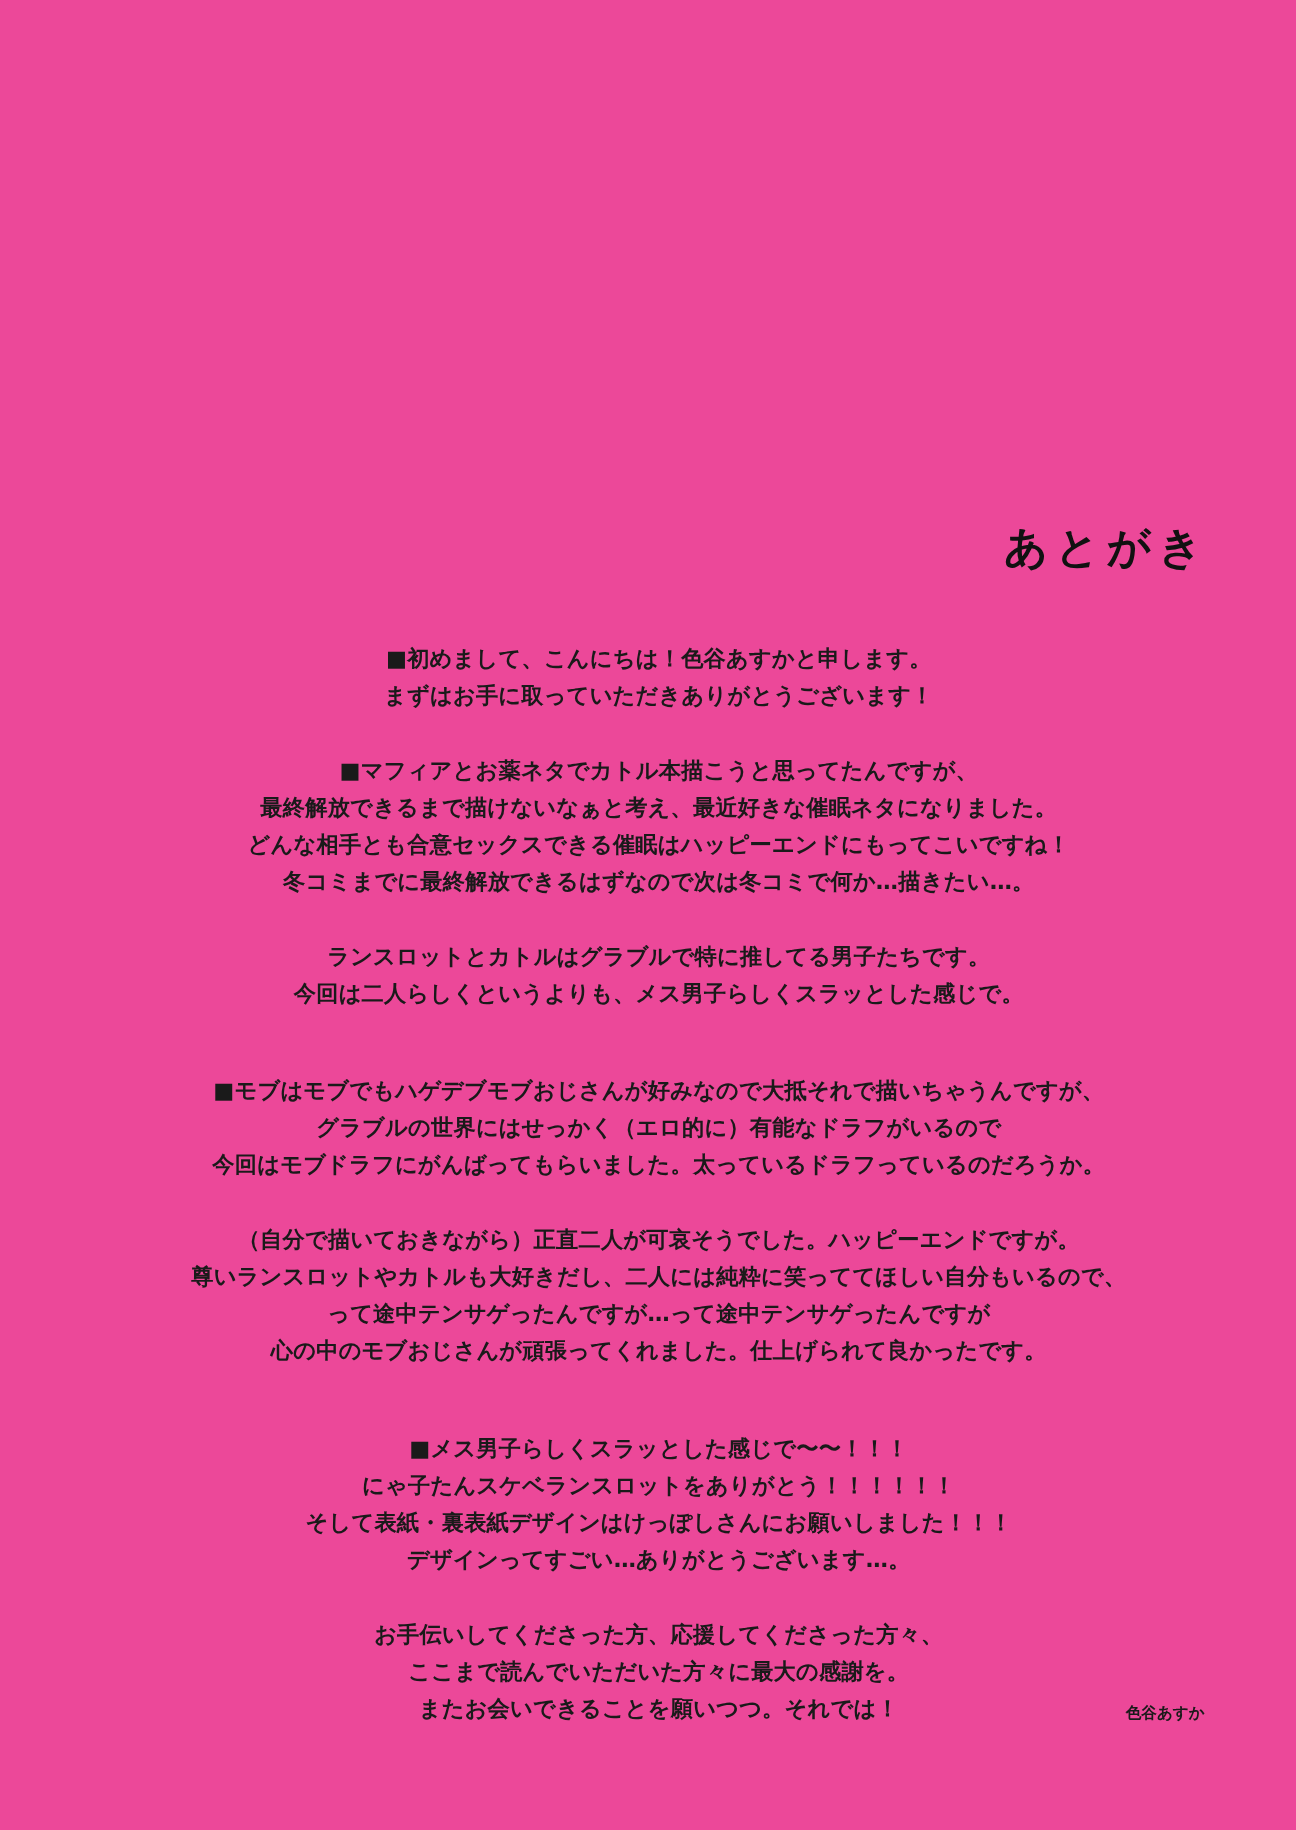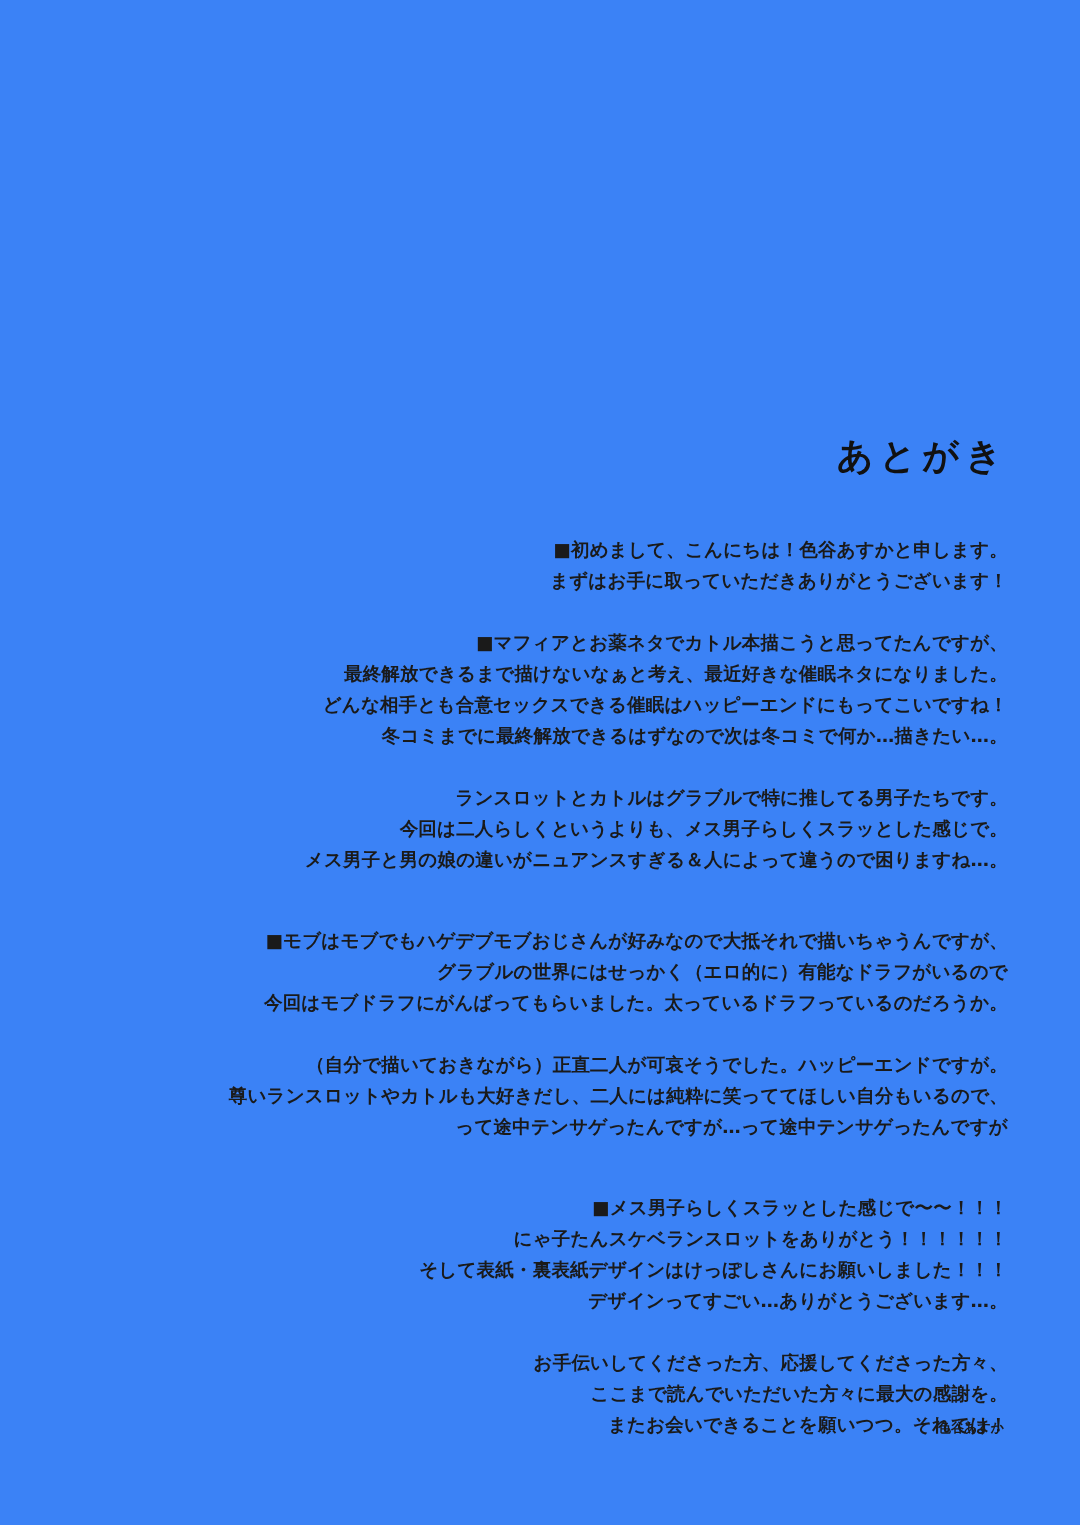--- a/index.html
+++ b/index.html
@@ -11,37 +11,37 @@
     width: 1080px;
     height: 1525px;
     position: relative;
     font-family: "DejaVu Sans", "Liberation Sans", sans-serif;
     color: #1a1a1a;
     overflow: hidden;
   }
   .page {
     position: absolute;
     inset: 0;
-    background: #3b82f6;
+    background: #ec4899;
   }
   .afterword-title {
     position: absolute;
     top: 432px;
     right: 72px;
     font-size: 36px;
     font-weight: bold;
     letter-spacing: 6px;
     color: #111111;
     white-space: nowrap;
   }
   .body-block {
     position: absolute;
     left: 90px;
     right: 72px;
-    text-align: right;
+    text-align: center;
     font-size: 18.5px;
     line-height: 31px;
     font-weight: bold;
     color: #1a1a1a;
     letter-spacing: 0.2px;
   }
   .body-block p {
     margin: 0;
     padding: 0;
   }
@@ -76,33 +76,33 @@
       <div>
         <p>■マフィアとお薬ネタでカトル本描こうと思ってたんですが、</p>
         <p>最終解放できるまで描けないなぁと考え、最近好きな催眠ネタになりました。</p>
         <p>どんな相手とも合意セックスできる催眠はハッピーエンドにもってこいですね！</p>
         <p>冬コミまでに最終解放できるはずなので次は冬コミで何か…描きたい…。</p>
       </div>
       <div class="para-gap"></div>
       <div>
         <p>ランスロットとカトルはグラブルで特に推してる男子たちです。</p>
         <p>今回は二人らしくというよりも、メス男子らしくスラッとした感じで。</p>
-        <p>メス男子と男の娘の違いがニュアンスすぎる＆人によって違うので困りますね…。</p>
       </div>
       <div class="big-gap"></div>
       <div>
         <p>■モブはモブでもハゲデブモブおじさんが好みなので大抵それで描いちゃうんですが、</p>
         <p>グラブルの世界にはせっかく（エロ的に）有能なドラフがいるので</p>
         <p>今回はモブドラフにがんばってもらいました。太っているドラフっているのだろうか。</p>
       </div>
       <div class="para-gap"></div>
       <div>
         <p>（自分で描いておきながら）正直二人が可哀そうでした。ハッピーエンドですが。</p>
         <p>尊いランスロットやカトルも大好きだし、二人には純粋に笑っててほしい自分もいるので、</p>
         <p>って途中テンサゲったんですが…って途中テンサゲったんですが</p>
+        <p>心の中のモブおじさんが頑張ってくれました。仕上げられて良かったです。</p>
       </div>
       <div class="big-gap"></div>
       <div>
         <p>■メス男子らしくスラッとした感じで〜〜！！！</p>
         <p>にゃ子たんスケベランスロットをありがとう！！！！！！</p>
         <p>そして表紙・裏表紙デザインはけっぽしさんにお願いしました！！！</p>
         <p>デザインってすごい…ありがとうございます…。</p>
       </div>
       <div class="para-gap"></div>
       <div>

